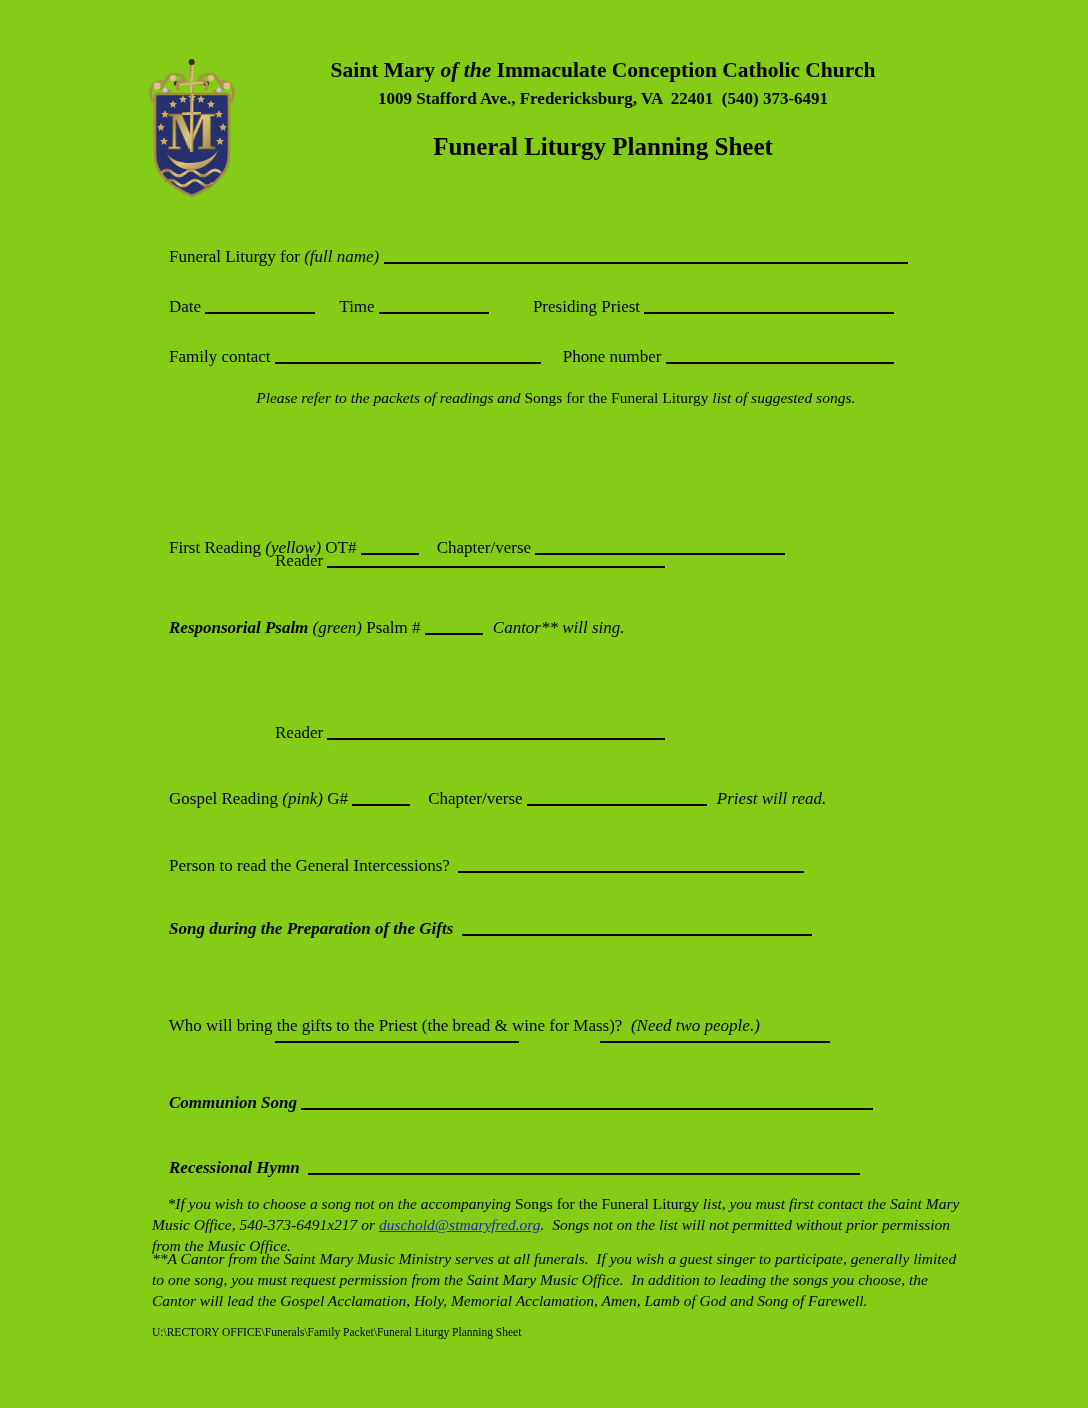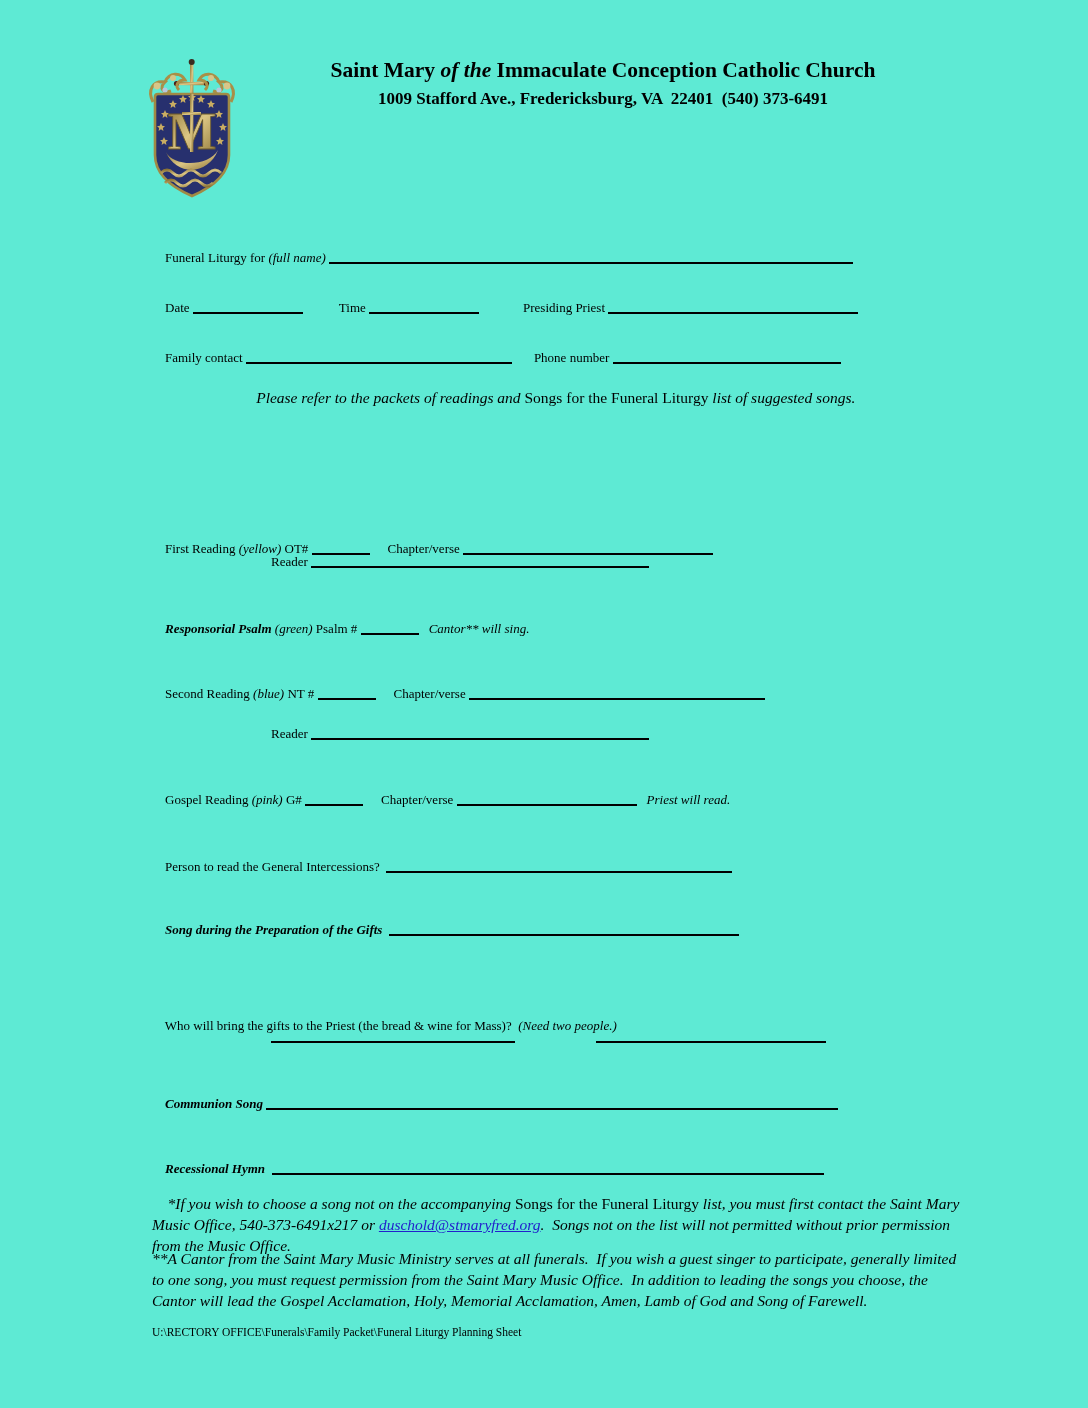--- a/index.html
+++ b/index.html
@@ -1,28 +1,28 @@
 <!DOCTYPE html>
 <html><head>
 <meta charset="utf-8">
 <style>
   html,body{margin:0;padding:0;background:#e8e8e8;}
   .page{
     position:relative;
     width:1088px;height:1408px;
     margin:0 auto;
-    background:#5eead4;
+    background:#84cc16;
     font-family:"Liberation Serif","DejaVu Serif",serif;
     color:#000;
     overflow:hidden;
   }
   .row{
     position:absolute;
     left:152px;
-    font-size:13px;
+    font-size:17px;
     white-space:pre;
     line-height:24px;
   }
   .i{font-style:italic;}
   .bi{font-style:italic;font-weight:bold;}
   .blank{
     display:inline-block;
     border-bottom:2.5px solid #000;
     height:15px;
     transform:translateY(2px);
@@ -111,28 +111,29 @@
 
     <g stroke="url(#gold)" stroke-width="3" fill="none">
       <path d="M16,117 q6,-6 12,0 t12,0 t12,0 t12,0 t12,0"></path>
       <path d="M20,127 q6,-6 12,0 t12,0 t12,0 t12,0"></path>
     </g>
   </svg>
 
   <div class="head-text">
     <div class="church-name"><span>Saint Mary </span><span class="i">of the</span><span> Immaculate Conception Catholic Church</span></div>
     <div class="address">1009 Stafford Ave., Fredericksburg, VA  22401  (540) 373-6491</div>
+    <div class="form-title">Funeral Liturgy Planning Sheet</div>
   </div>
 
   <div class="row" style="top:221px">
     <span>Funeral Liturgy for </span><span class="i">(full name) </span><span class="blank" style="width:524px"></span>
   </div>
 
   <div class="row" style="top:271px">
-    <span>Date </span><span class="blank" style="width:110px"></span><span style="margin-left:36px">Time </span><span class="blank" style="width:110px"></span><span style="margin-left:44px">Presiding Priest </span><span class="blank" style="width:250px"></span>
+    <span>Date </span><span class="blank" style="width:110px"></span><span style="margin-left:24px">Time </span><span class="blank" style="width:110px"></span><span style="margin-left:44px">Presiding Priest </span><span class="blank" style="width:250px"></span>
   </div>
 
   <div class="row" style="top:321px">
     <span>Family contact </span><span class="blank" style="width:266px"></span><span style="margin-left:22px">Phone number </span><span class="blank" style="width:228px"></span>
   </div>
 
   <div class="note-row">
     <span class="i">Please refer to the packets of readings and </span><span>Songs for the Funeral Liturgy </span><span class="i">list of suggested songs.</span>
   </div>
 
@@ -142,23 +143,20 @@
   </div>
 
   <div class="row" style="top:525px;left:258px">
     <span>Reader </span><span class="blank" style="width:338px"></span>
   </div>
 
   <div class="row" style="top:592px">
     <span class="bi">Responsorial Psalm </span><span class="i">(green)</span><span> Psalm # </span><span class="blank" style="width:58px"></span><span class="i" style="margin-left:10px">Cantor** will sing.</span>
   </div>
 
-  <div class="row" style="top:657px">
-    <span>Second Reading </span><span class="i">(blue)</span><span> NT # </span><span class="blank" style="width:58px"></span><span style="margin-left:18px">Chapter/verse </span><span class="blank" style="width:296px"></span>
-  </div>
 
   <div class="row" style="top:697px;left:258px">
     <span>Reader </span><span class="blank" style="width:338px"></span>
   </div>
 
   <div class="row" style="top:830px">
     <span>Person to read the General Intercessions?  </span><span class="blank" style="width:346px"></span>
   </div>
 
   <div class="row" style="top:763px">

